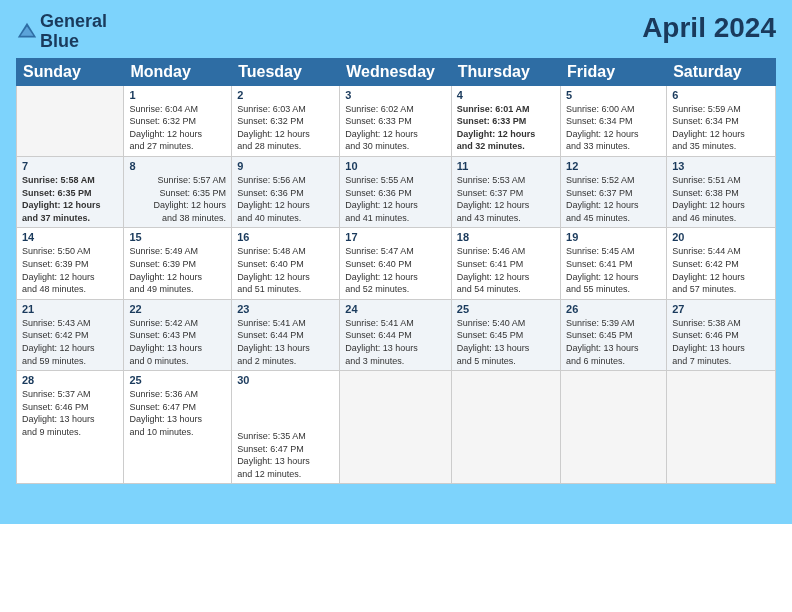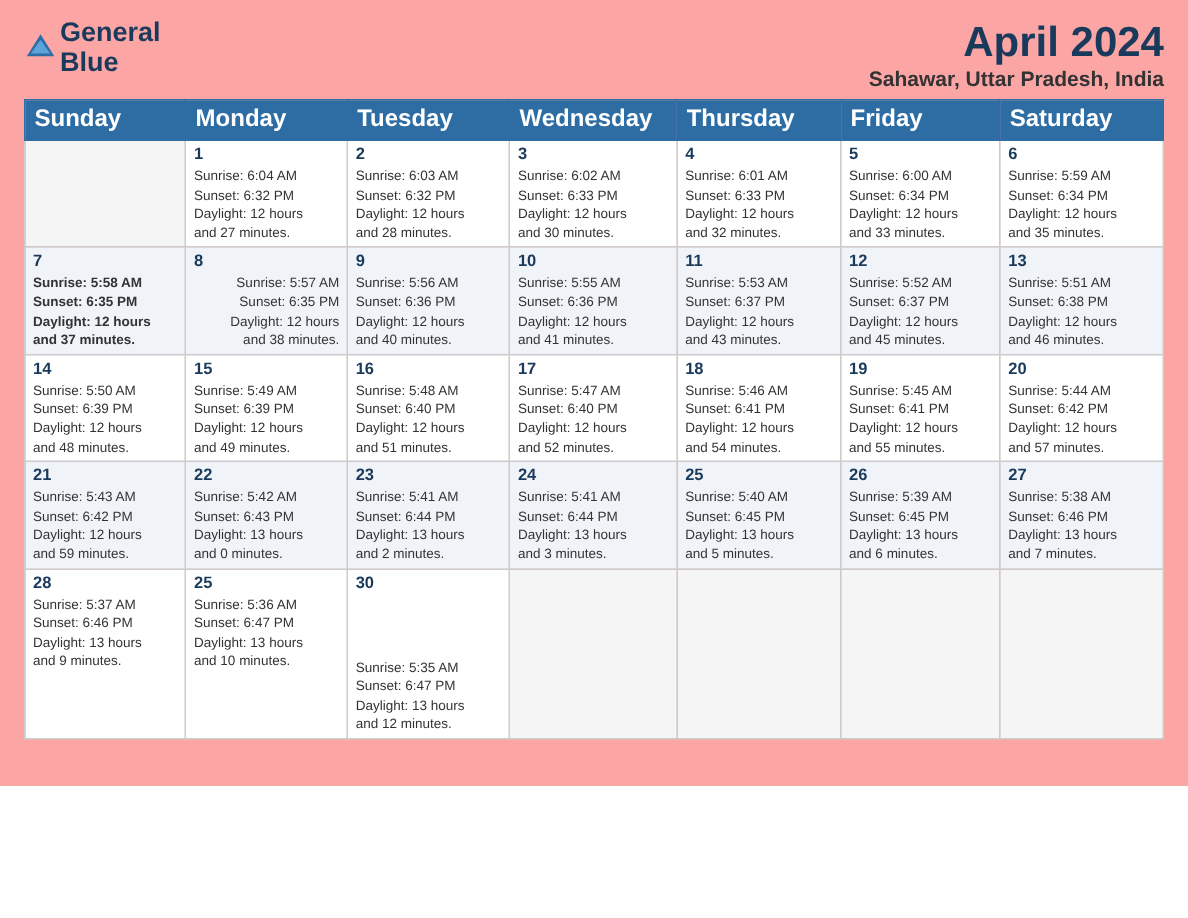--- a/index.html
+++ b/index.html
@@ -7,21 +7,21 @@
       font-family: Arial, sans-serif;
       background: #fff;
       width: 792px;
       height: 612px;
       overflow: hidden;
     }
     .page {
       width: 792px;
       height: 524px;
       padding: 12px 16px 12px 16px;
-      background: #fca5a5;
+      background: #7dd3fc;
     }
     .header {
       display: flex;
       justify-content: space-between;
       align-items: flex-start;
       margin-bottom: 6px;
     }
     .logo {
       display: flex;
       align-items: center;
@@ -107,21 +107,20 @@
         <polygon points="12,2 22,18 2,18" fill="#2e6da4"></polygon>
         <polygon points="12,6 19,16 5,16" fill="#5ba3d9"></polygon>
       </svg>
       <div class="logo-text">
         <span>General</span>
         <span>Blue</span>
       </div>
     </div>
     <div class="title-block">
       <div class="main-title">April 2024</div>
-      <div class="subtitle">Sahawar, Uttar Pradesh, India</div>
     </div>
   </div>
 
   <table class="calendar" id="cal-table">
     <thead>
       <tr id="header-row">
           <th>Sunday</th>
           <th>Monday</th>
           <th>Tuesday</th>
           <th>Wednesday</th>
@@ -149,21 +148,21 @@
           </td>
           <td>
             <span class="day-number">3</span>
             <div class="day-info" style="white-space: pre-line;">Sunrise: 6:02 AM
 Sunset: 6:33 PM
 Daylight: 12 hours
 and 30 minutes.</div>
           </td>
           <td>
             <span class="day-number">4</span>
-            <div class="day-info" style="white-space: pre-line;">Sunrise: 6:01 AM
+            <div class="day-info" style="white-space: pre-line; font-weight: bold;">Sunrise: 6:01 AM
 Sunset: 6:33 PM
 Daylight: 12 hours
 and 32 minutes.</div>
           </td>
           <td>
             <span class="day-number">5</span>
             <div class="day-info" style="white-space: pre-line;">Sunrise: 6:00 AM
 Sunset: 6:34 PM
 Daylight: 12 hours
 and 33 minutes.</div>

